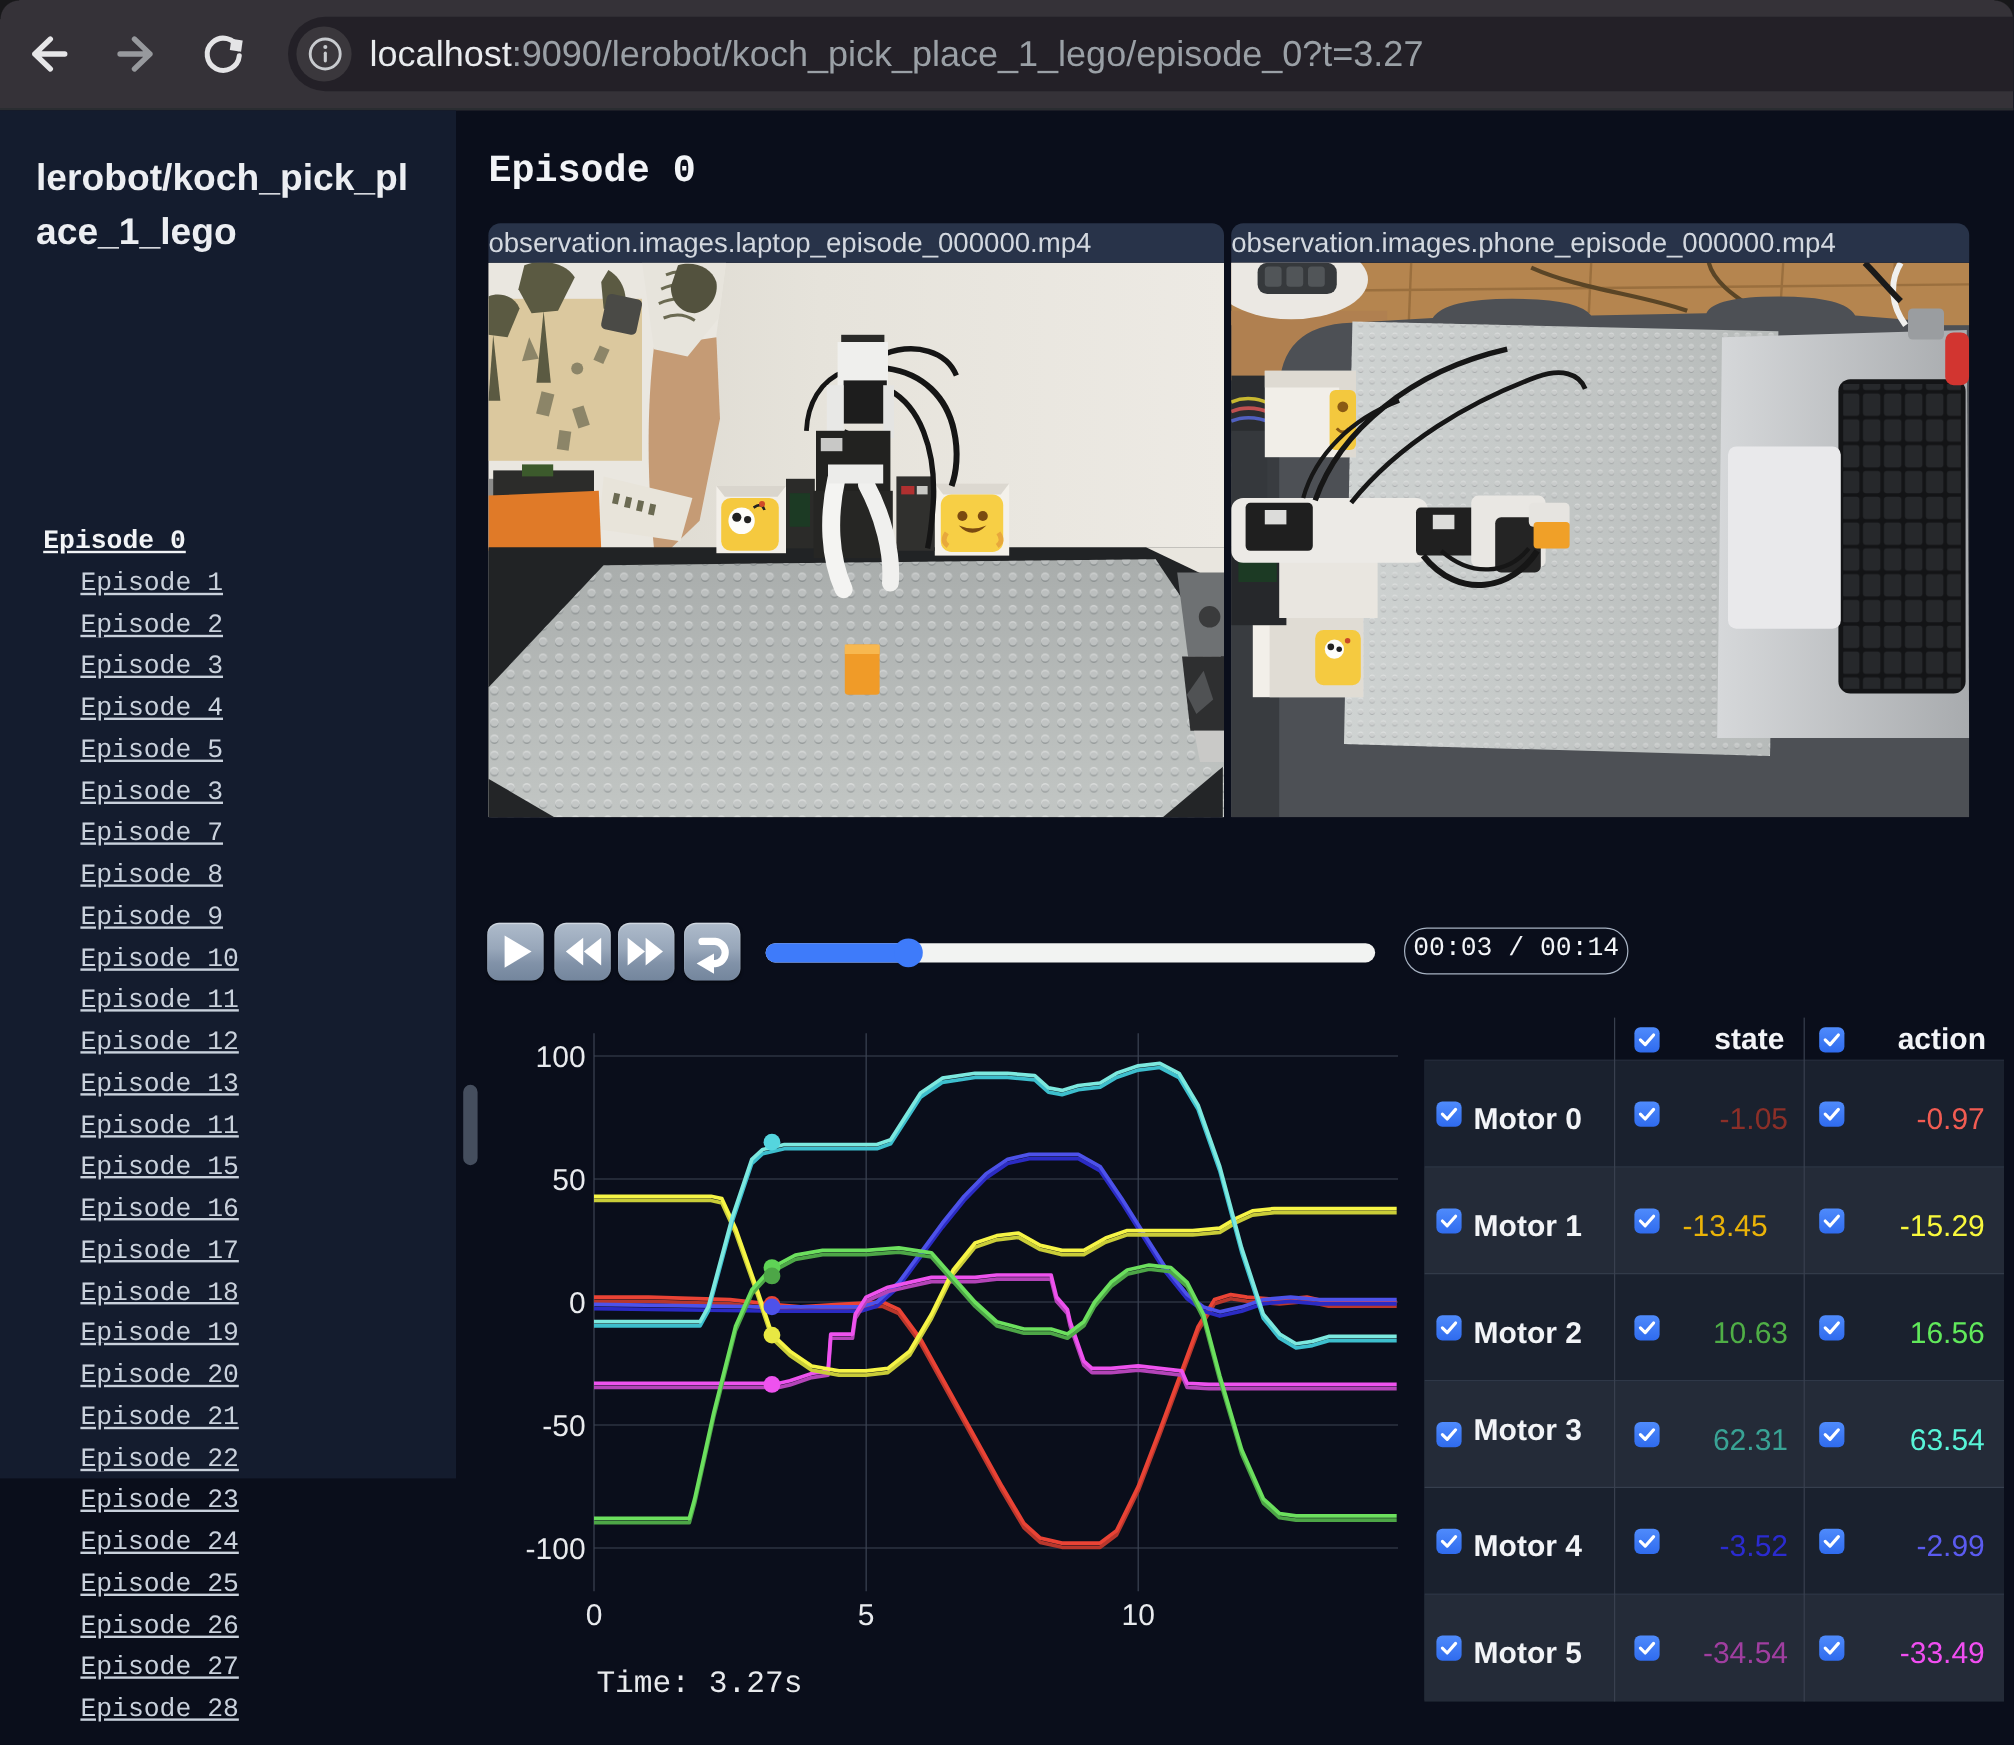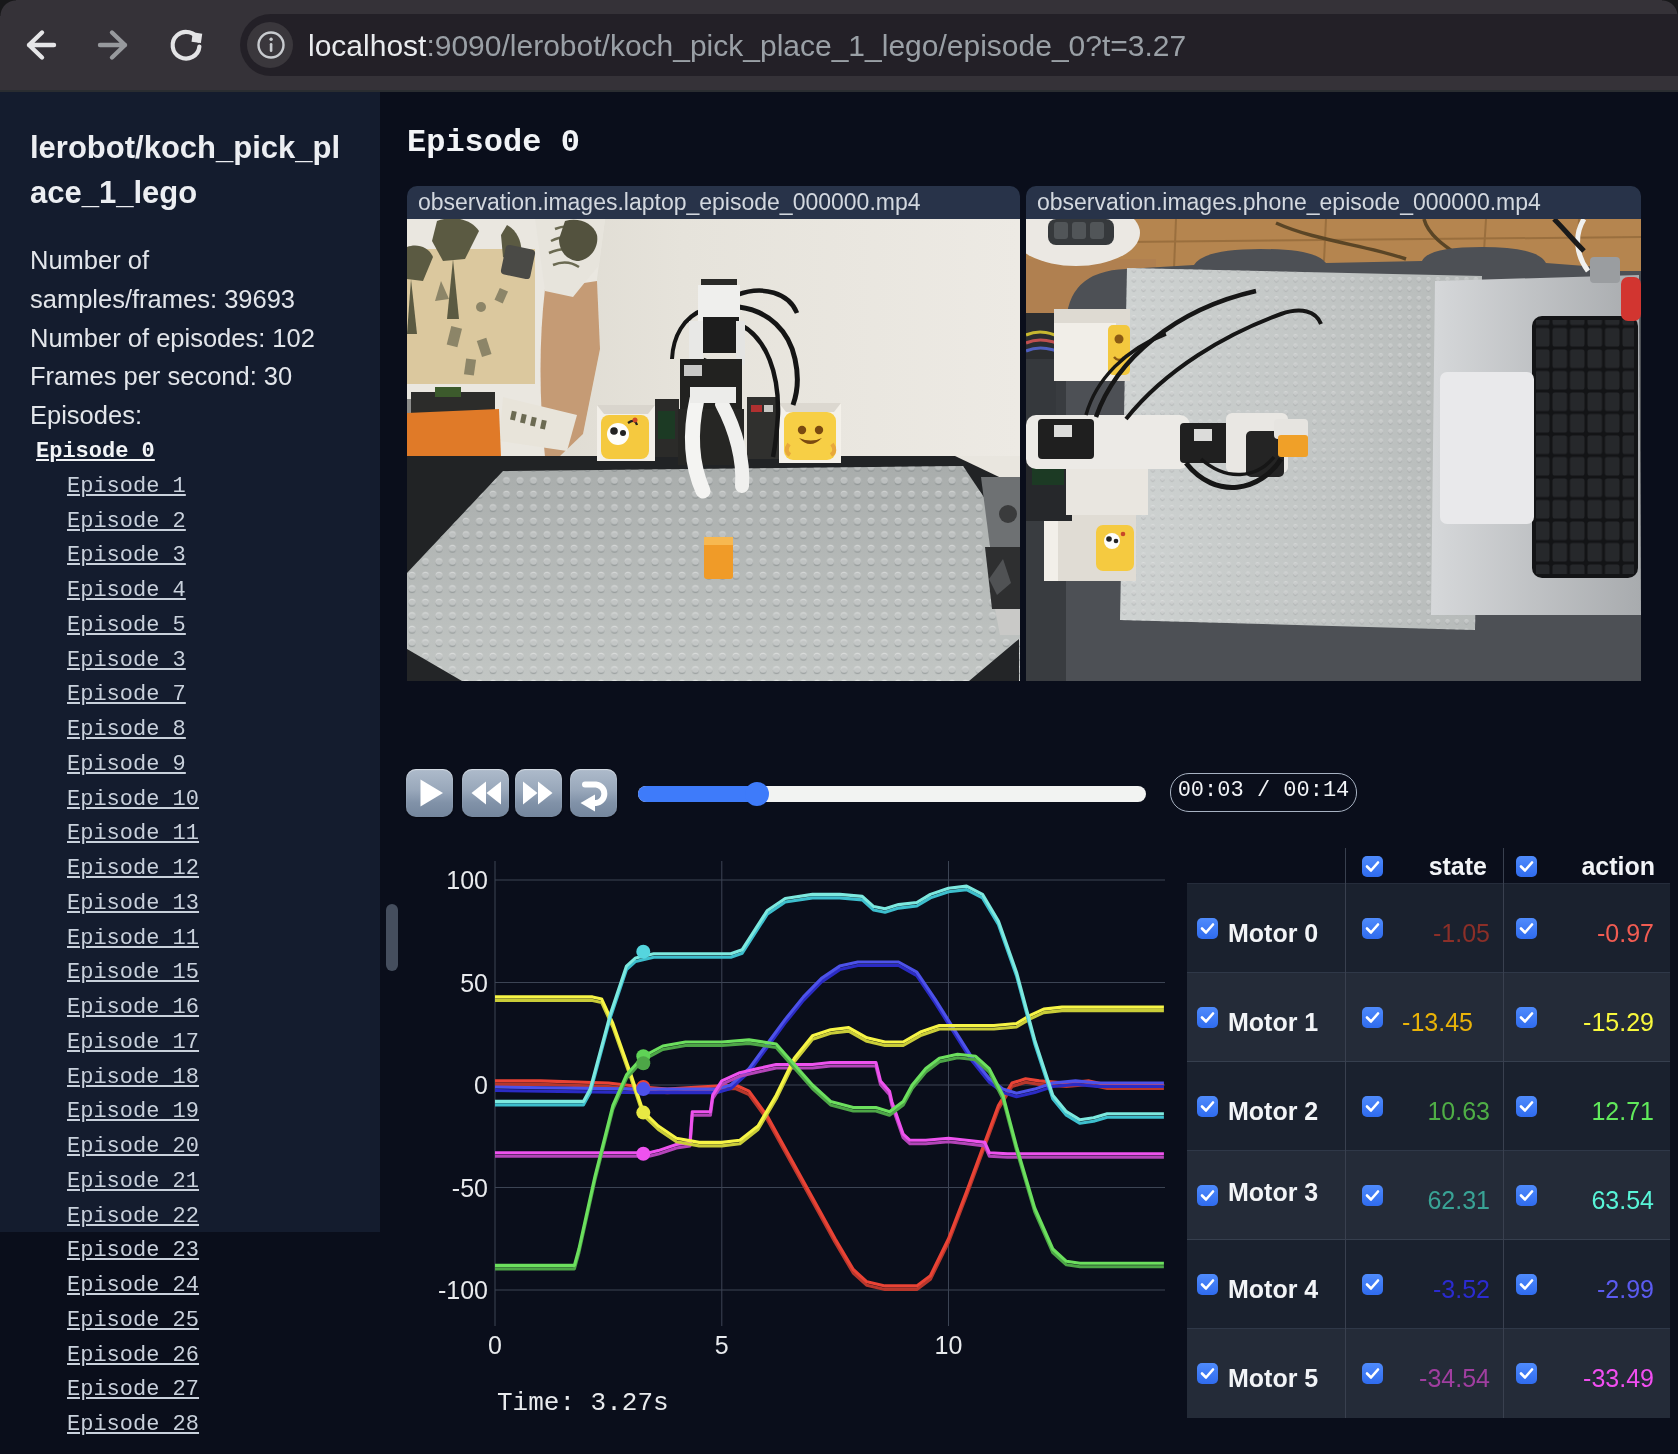--- a/index.html
+++ b/index.html
@@ -18,21 +18,21 @@
 #sbtitle{position:absolute;left:30px;top:33px;width:322px;font-size:31px;font-weight:bold;color:#eceef2;line-height:45px;word-break:break-all;}
 #sbstats{position:absolute;left:30px;top:149px;width:340px;font-size:25.5px;line-height:38.8px;color:#e2e5ea;}
 #eplist{position:absolute;left:42px;top:343px;font-family:"Liberation Mono",monospace;font-size:22px;line-height:34.75px;color:#c9d1dc;}
 #eplist div{height:34.75px;margin-left:25px;}
 #eplist span{text-decoration:underline;}
 #eplist .cur{font-weight:bold;color:#f2f4f7;margin-left:-6px;}
 #sbscroll{position:absolute;left:386px;top:812px;width:12px;height:67px;border-radius:6px;background:#454e5e;}
 
 #epi0{position:absolute;left:407px;top:124px;font-size:32px;font-weight:bold;color:#f2f4f7;}
 .vidwrap{position:absolute;top:186px;}
-.vcap{height:33px;background:#283349;border-radius:10px 10px 0 0;color:#d3d8df;font-size:23px;line-height:33px;padding-left:11px;box-sizing:border-box;white-space:nowrap;overflow:hidden;}
+.vcap{height:33px;background:#283349;border-radius:10px 10px 0 0;color:#d3d8df;font-size:23px;line-height:33px;padding-left:0;box-sizing:border-box;white-space:nowrap;overflow:hidden;}
 #hotkeys{position:absolute;left:407px;top:710px;font-size:23px;color:#e5e7eb;}
 #hotkeys .mono{font-size:22px;}
 
 .ctlbtn{position:absolute;top:769px;width:47px;height:48px;border-radius:10px;background:linear-gradient(180deg,#aebbcb 0%,#98a7ba 45%,#8192a8 70%,#74869d 100%);box-shadow:inset 0 1px 1px rgba(255,255,255,.5), 0 1px 2px rgba(0,0,0,.5);}
 .ctlbtn svg{position:absolute;left:0;top:0;}
 #slidertrack{position:absolute;left:638px;top:786px;width:508px;height:16px;border-radius:8px;background:#f2f3f2;}
 #sliderfill{position:absolute;left:638px;top:786px;width:119px;height:16px;border-radius:8px 0 0 8px;background:#3e7bfa;}
 #sliderknob{position:absolute;left:745px;top:782px;width:24px;height:24px;border-radius:50%;background:#3e7bfa;}
 #timebox{position:absolute;left:1170px;top:773px;width:187px;height:39px;border:1.5px solid #a7b2c2;border-radius:19px;box-sizing:border-box;color:#f2f4f7;font-size:22px;font-family:"Liberation Mono",monospace;text-align:center;line-height:34px;}
 
@@ -67,21 +67,20 @@
 <svg class="abs" style="left:255px;top:29px" width="34" height="34" viewBox="0 0 34 34">
 <circle cx="16" cy="16" r="12.5" stroke="#c8cbcf" stroke-width="2.4" fill="none"></circle>
 <rect x="14.8" y="14" width="2.6" height="9" rx="1.3" fill="#c8cbcf"></rect>
 <circle cx="16.1" cy="10.2" r="1.7" fill="#c8cbcf"></circle>
 </svg>
 <div id="urltext"><b>localhost</b>:9090/lerobot/koch_pick_place_1_lego/episode_0?t=3.27</div>
 </div>
 
 <div id="sidebar">
 <div id="sbtitle">lerobot/koch_pick_place_1_lego</div>
-<div id="sbstats">Number of<br>samples/frames: 39693<br>Number of episodes: 102<br>Frames per second: 30<br>Episodes:</div>
 <div id="eplist">
 <div class="cur"><span>Episode 0</span></div>
 <div><span>Episode 1</span></div>
 <div><span>Episode 2</span></div>
 <div><span>Episode 3</span></div>
 <div><span>Episode 4</span></div>
 <div><span>Episode 5</span></div>
 <div><span>Episode 3</span></div>
 <div><span>Episode 7</span></div>
 <div><span>Episode 8</span></div>
@@ -456,21 +455,21 @@
         <svg width="21" height="21" viewBox="0 0 21 21">
           <path d="M5 10.5 L9 14.5 L16 6.5" stroke="#fff" stroke-width="2.6" fill="none" stroke-linecap="round" stroke-linejoin="round"></path>
         </svg>
       </div>
 <div class="mval" style="left:183px;top:249px;color:#4fae46">10.63</div>
 <div class="cbx" style="left:329px;top:248px">
         <svg width="21" height="21" viewBox="0 0 21 21">
           <path d="M5 10.5 L9 14.5 L16 6.5" stroke="#fff" stroke-width="2.6" fill="none" stroke-linecap="round" stroke-linejoin="round"></path>
         </svg>
       </div>
-<div class="mval" style="left:347px;top:249px;color:#61e95b">12.71</div>
+<div class="mval" style="left:347px;top:249px;color:#61e95b">16.56</div>
 <div class="trow rB" style="top:303px"></div>
 <div class="cbx" style="left:10px;top:337px">
         <svg width="21" height="21" viewBox="0 0 21 21">
           <path d="M5 10.5 L9 14.5 L16 6.5" stroke="#fff" stroke-width="2.6" fill="none" stroke-linecap="round" stroke-linejoin="round"></path>
         </svg>
       </div>
 <div class="mlabel" style="left:41px;top:330px">Motor 3</div>
 <div class="cbx" style="left:175px;top:337px">
         <svg width="21" height="21" viewBox="0 0 21 21">
           <path d="M5 10.5 L9 14.5 L16 6.5" stroke="#fff" stroke-width="2.6" fill="none" stroke-linecap="round" stroke-linejoin="round"></path>

